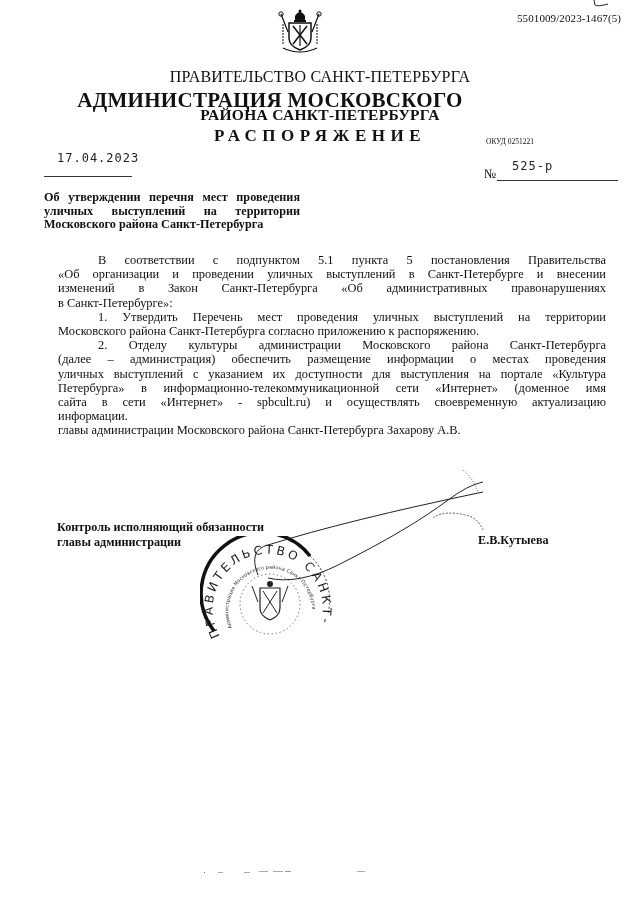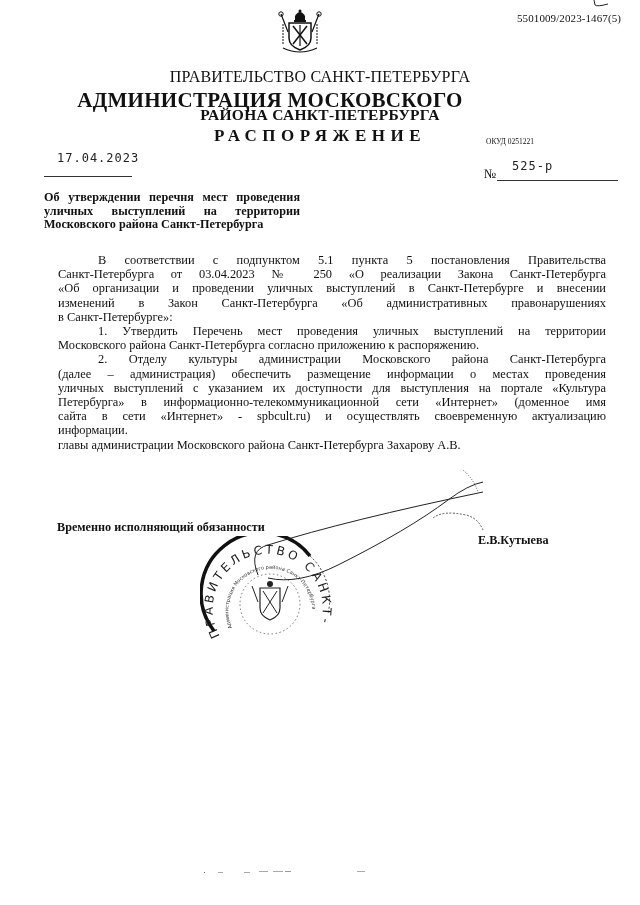--- a/index.html
+++ b/index.html
@@ -72,21 +72,20 @@
 
 <div class="abs subject">
   <span>Об утверждении перечня мест проведения</span>
   <span>уличных выступлений на территории</span>
   <span>Московского района Санкт-Петербурга</span>
 </div>
 
 <div class="abs body">
   <div>
     <span class="line first">В соответствии с подпунктом 5.1 пункта 5 постановления Правительства</span>
-    <span class="line">Санкт-Петербурга от 03.04.2023 № 250 «О реализации Закона Санкт-Петербурга</span>
     <span class="line">«Об организации и проведении уличных выступлений в Санкт-Петербурге и внесении</span>
     <span class="line">изменений в Закон Санкт-Петербурга «Об административных правонарушениях</span>
     <span class="line last">в Санкт-Петербурге»:</span>
   </div>
   <div>
     <span class="line first">1. Утвердить Перечень мест проведения уличных выступлений на территории</span>
     <span class="line last">Московского района Санкт-Петербурга согласно приложению к распоряжению.</span>
   </div>
   <div>
     <span class="line first">2. Отделу культуры администрации Московского района Санкт-Петербурга</span>
@@ -95,21 +94,22 @@
     <span class="line">Петербурга» в информационно-телекоммуникационной сети «Интернет» (доменное имя</span>
     <span class="line">сайта в сети «Интернет» - spbcult.ru) и осуществлять своевременную актуализацию</span>
     <span class="line last">информации.</span>
   </div>
   <div>
     <span class="line last">главы администрации Московского района Санкт-Петербурга Захарову А.В.</span>
   </div>
 </div>
 
 <div class="abs sign-title">
-  <div>Временно исполняющий обязанности</div>
+  <div>Контроль исполняющий обязанности</div>
+  <div>главы администрации</div>
 </div>
 <div class="abs sign-name">Е.В.Кутыева</div>
 
 <svg class="abs seal" viewBox="0 0 140 125">
   <defs>
     <path id="sealOuter" d="M20 100 A55 55 0 1 1 120 90"></path>
     <path id="sealInner" d="M32 92 A42 42 0 1 1 112 80"></path>
   </defs>
   <path d="M14 95 A60 60 0 0 1 110 20" stroke="#111" stroke-width="3.5" fill="none"></path>
   <path d="M110 20 A60 60 0 0 1 128 78" stroke="#333" stroke-width="1" fill="none" stroke-dasharray="2 2"></path>

